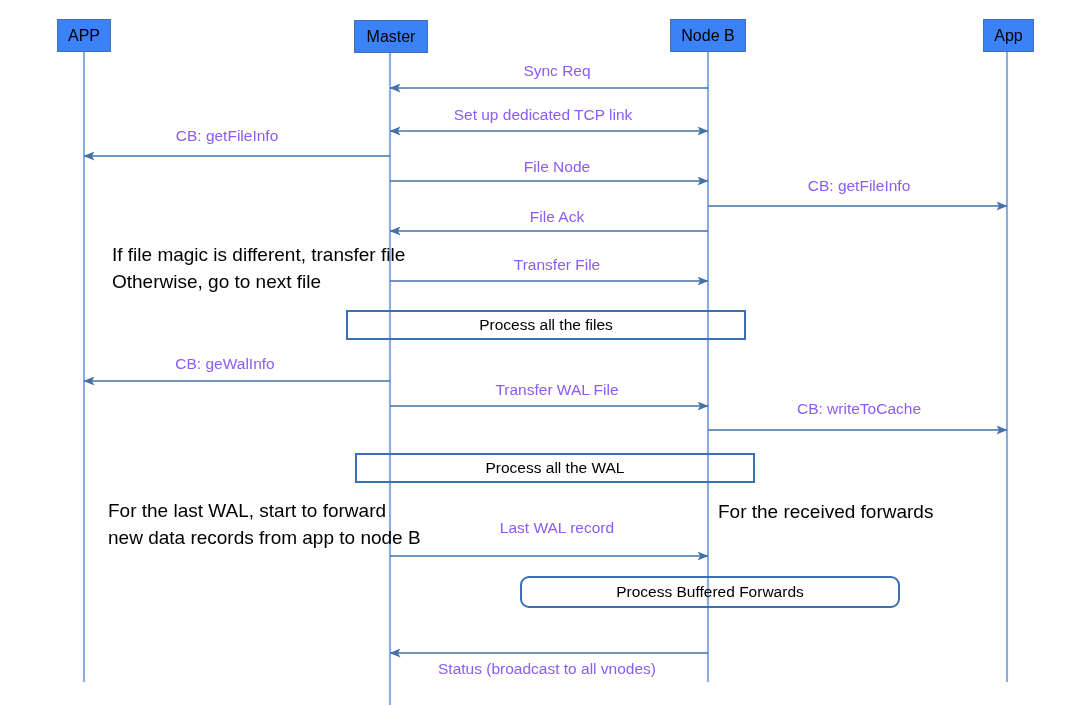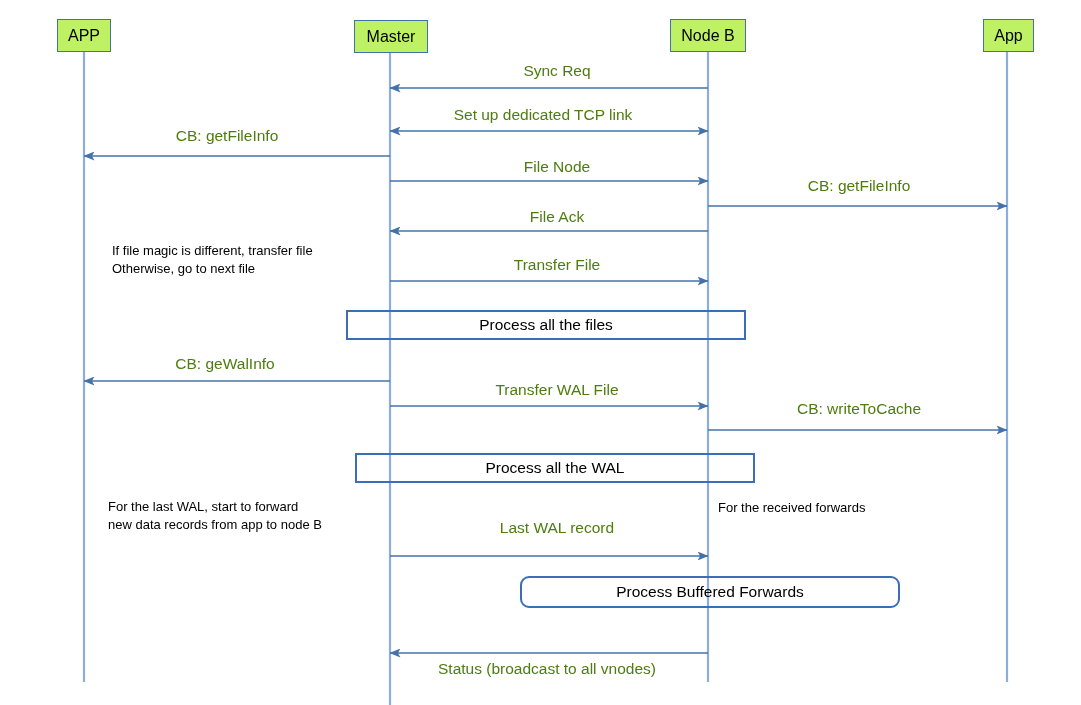--- a/index.html
+++ b/index.html
@@ -21,21 +21,21 @@
   #seq-svg {
     position: absolute;
     left: 0;
     top: 0;
     width: 1081px;
     height: 705px;
   }
   .lifeline-head-box {
     position: absolute;
     border: 1.4px solid #4472a8;
-    background: #bef264;
+    background: #3b82f6;
     box-sizing: border-box;
     display: flex;
     align-items: center;
     justify-content: center;
     font-size: 16px;
     line-height: 1;
     color: #000000;
     white-space: nowrap;
   }
   .frag-box {
@@ -47,28 +47,28 @@
     align-items: center;
     justify-content: center;
     font-size: 15.5px;
     color: #000000;
     white-space: nowrap;
   }
   .msg-label {
     position: absolute;
     font-size: 15.5px;
     line-height: 1.18;
-    color: #4d7c0f;
+    color: #8b5cf6;
     white-space: nowrap;
     text-align: right;
     transform: translateX(-50%);
   }
   .note-text {
     position: absolute;
-    font-size: 13px;
+    font-size: 19px;
     line-height: 1.42;
     color: #000000;
     white-space: pre;
     text-align: left;
   }
 </style>
 </head>
 <body>
 
 <div id="diagram-root">

